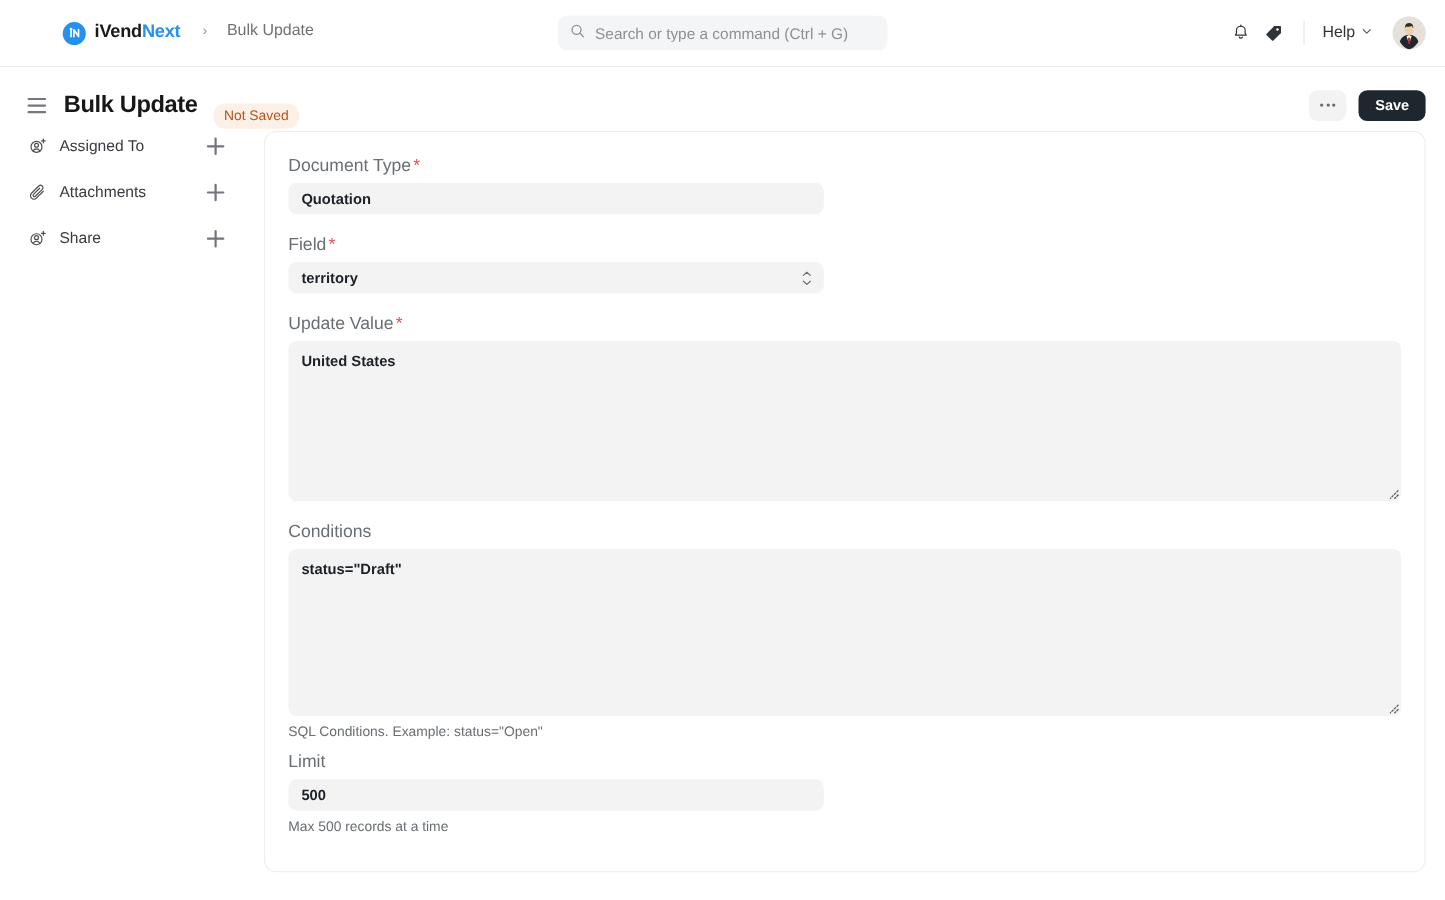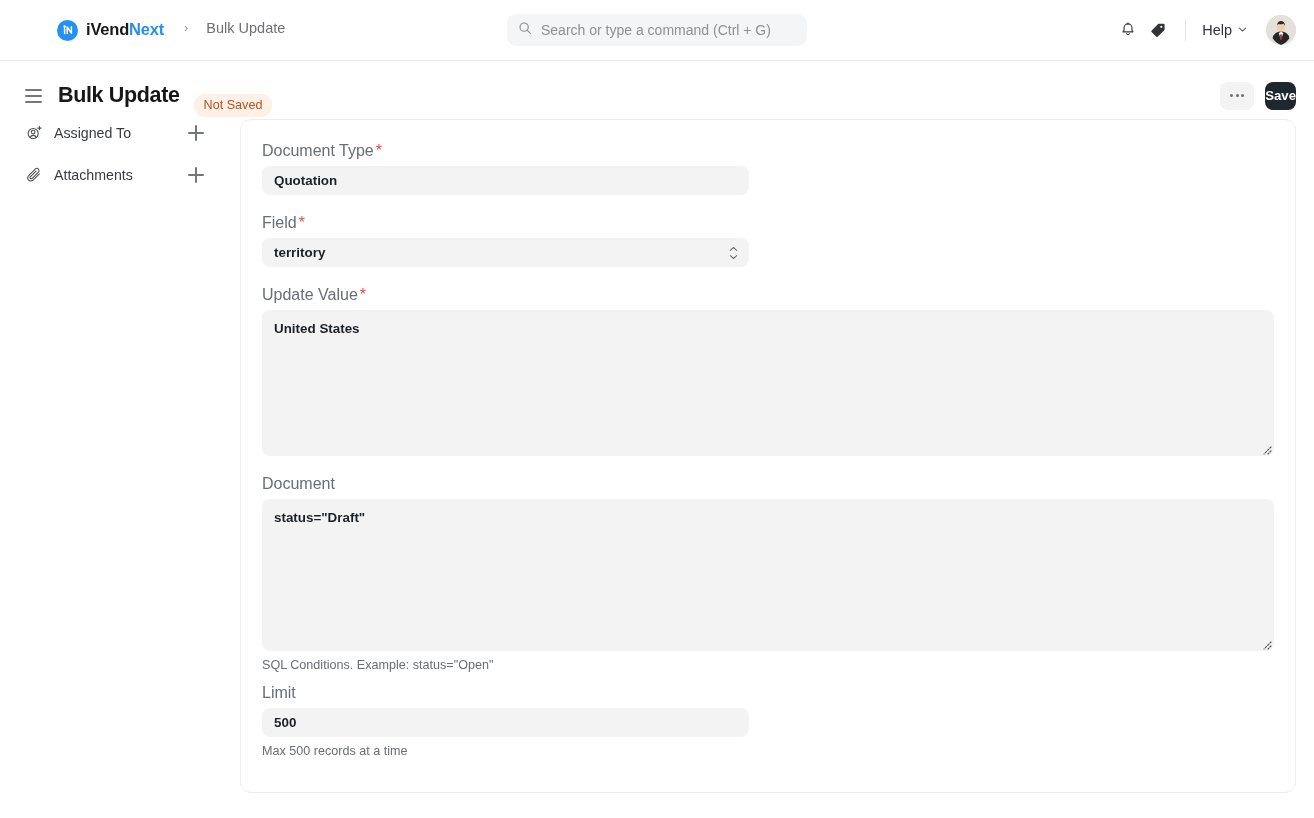--- a/index.html
+++ b/index.html
@@ -90,21 +90,21 @@
     margin-top: 20px;
   }
   .head-actions { margin-left: auto; display: flex; align-items: center; gap: 11px; }
   .btn-ellipsis {
     width: 34px; height: 28px; border-radius: 8px; background: #f3f3f3;
     border: none; cursor: pointer; display: flex; align-items: center;
     justify-content: center; gap: 2.5px;
   }
   .btn-ellipsis i { width: 3px; height: 3px; border-radius: 50%; background: #6a6d70; display:block; }
   .btn-save {
-    height: 28px; padding: 0 0; border-radius: 8px; background: #1f272e;
+    height: 28px; padding: 0 15px; border-radius: 8px; background: #1f272e;
     color: #ffffff; font-size: 13.2px; font-weight: 600; border: none;
     cursor: pointer; font-family: inherit;
   }
 
   
   .body-wrap { display: flex; padding: 0 18px 0 0; }
 
   .sidebar { width: 240px; flex: 0 0 240px; padding: 6px 0 0 26px; }
   .side-item {
     display: flex; align-items: flex-start; height: 42px; cursor: pointer;
@@ -266,20 +266,33 @@
     <div class="side-item">
       <span class="side-icon">
         <svg width="17" height="17" viewBox="0 0 18 18" aria-hidden="true">
           <path d="M14.1 7.3 L7.5 13.9 a3.3 3.3 0 0 1 -4.7 -4.7 L9.8 2.2 a2.3 2.3 0 0 1 3.3 3.3 L6.3 12.3 a1.3 1.3 0 0 1 -1.8 -1.8 L10.6 4.4" fill="none" stroke="#4a4e52" stroke-width="1.15" stroke-linecap="round" stroke-linejoin="round"></path>
         </svg>
       </span>
       <span class="side-label">Attachments</span>
       <span class="side-plus"></span>
     </div>
 
+    <div class="side-item">
+      <span class="side-icon">
+        <svg width="17" height="17" viewBox="0 0 18 18" aria-hidden="true">
+          <circle cx="7.6" cy="9" r="5.3" fill="none" stroke="#4a4e52" stroke-width="1.15"></circle>
+          <circle cx="7.6" cy="7.5" r="1.9" fill="none" stroke="#4a4e52" stroke-width="1.15"></circle>
+          <path d="M4.4 12.9 a3.6 3.6 0 0 1 6.4 0" fill="none" stroke="#4a4e52" stroke-width="1.15" stroke-linecap="round"></path>
+          <line x1="12.4" y1="3.3" x2="16" y2="3.3" stroke="#4a4e52" stroke-width="1.15" stroke-linecap="round"></line>
+          <line x1="14.2" y1="1.5" x2="14.2" y2="5.1" stroke="#4a4e52" stroke-width="1.15" stroke-linecap="round"></line>
+        </svg>
+      </span>
+      <span class="side-label">Share</span>
+      <span class="side-plus"></span>
+    </div>
 
   </aside>
 
   <section class="card">
 
     <div class="field-block">
       <label class="field-label">
         <span>Document Type</span><span class="req">*</span>
       </label>
       <input class="input-ctl" type="text" value="Quotation" style="">
@@ -311,21 +324,21 @@
         <span class="ta-resize">
           <svg width="13" height="13" viewBox="0 0 13 13" aria-hidden="true">
             <path d="M12 5 L5 12 M12 9 L9 12" stroke="#4d5156" stroke-width="1.1" stroke-linecap="round" stroke-dasharray="1.6 1.6"></path>
           </svg>
         </span>
       </div>
     </div>
 
     <div class="field-block mb-sm">
       <label class="field-label">
-        <span>Document</span><span class="req"></span>
+        <span>Conditions</span><span class="req"></span>
       </label>
       <div class="ta-wrap">
         <textarea class="textarea-ctl" rows="1" style="height: 152px;">status="Draft"</textarea>
         <span class="ta-resize">
           <svg width="13" height="13" viewBox="0 0 13 13" aria-hidden="true">
             <path d="M12 5 L5 12 M12 9 L9 12" stroke="#4d5156" stroke-width="1.1" stroke-linecap="round" stroke-dasharray="1.6 1.6"></path>
           </svg>
         </span>
       </div>
       <div class="help-text">SQL Conditions. Example: status="Open"</div>

